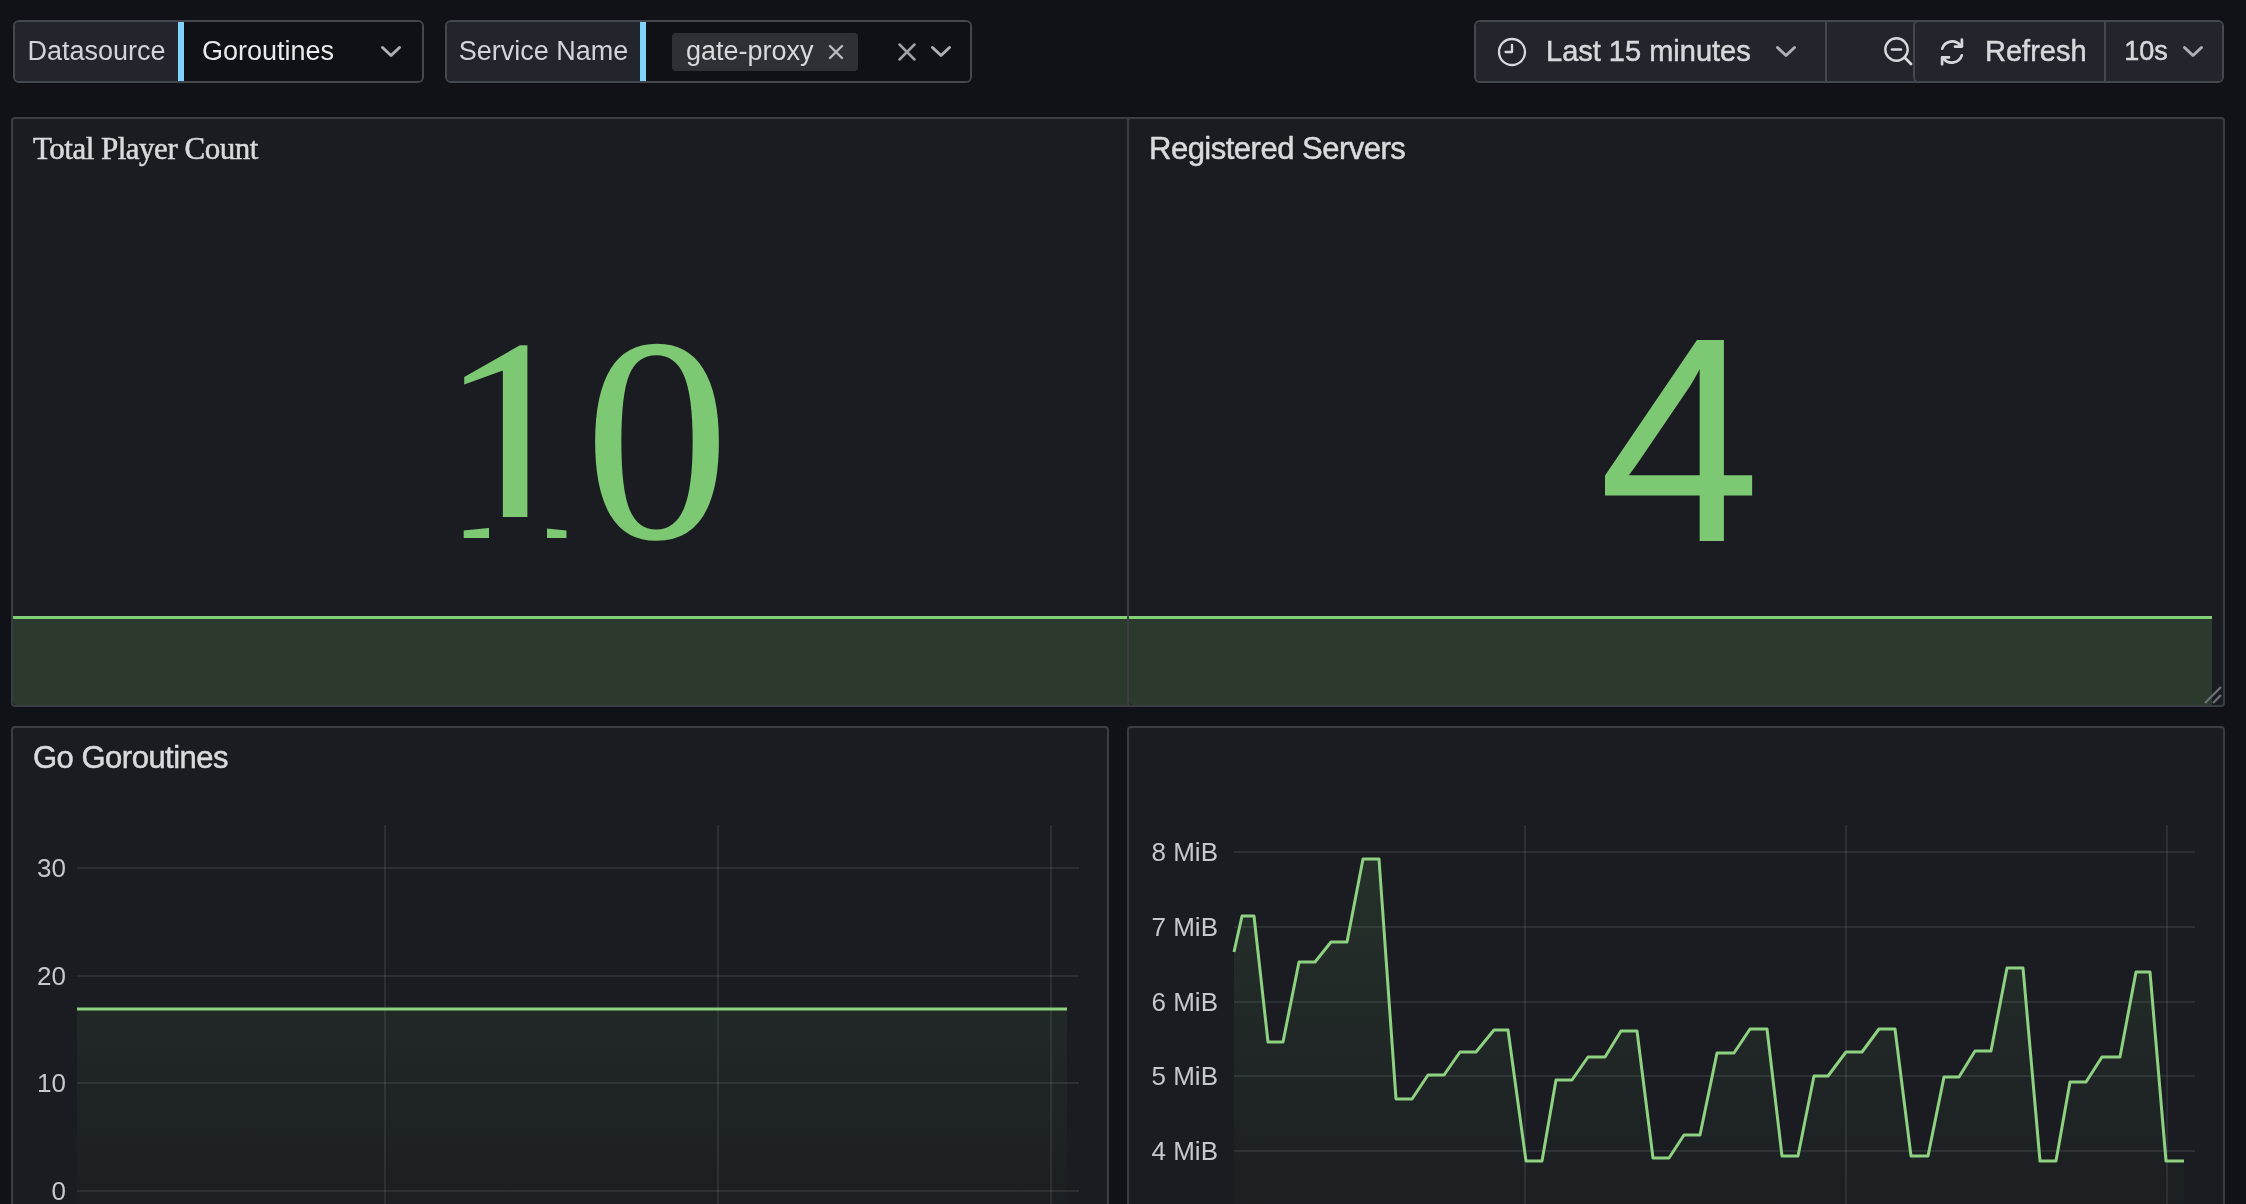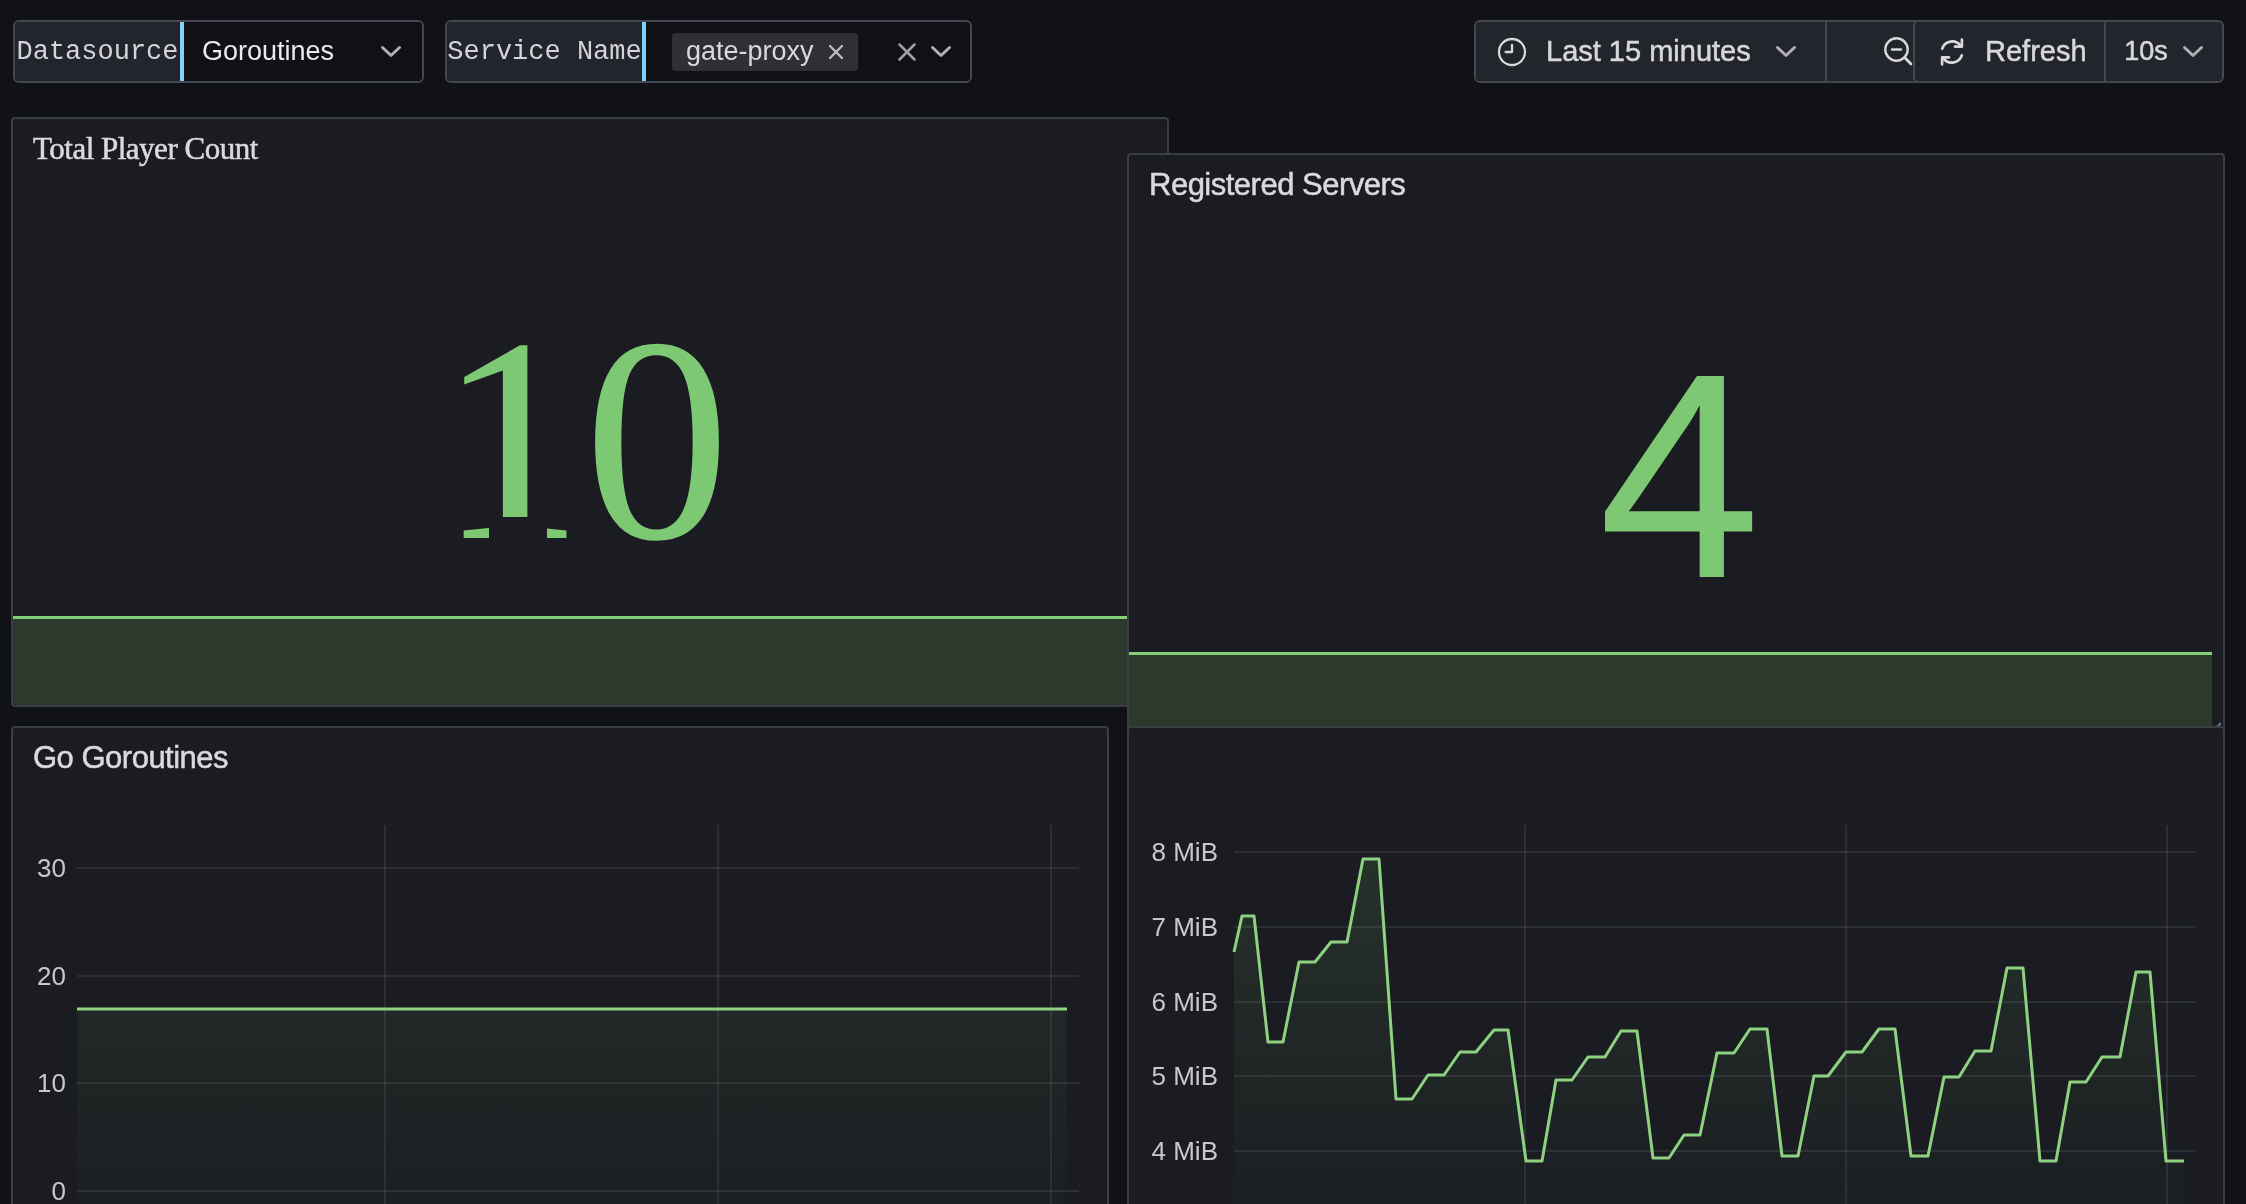--- a/index.html
+++ b/index.html
@@ -2,21 +2,21 @@
 <html><head>
 <meta charset="utf-8">
 <style>
 * { margin:0; padding:0; box-sizing:border-box; }
 html,body { width:2246px; height:1204px; background:#111217; overflow:hidden;
   font-family:"Liberation Sans", sans-serif; }
 body { position:relative; }
 .group { position:absolute; top:20px; height:63px; border:2px solid #44474d;
   border-radius:6px; display:flex; align-items:stretch; overflow:hidden; }
 .glabel { background:#22252b; color:#d3d4da; font-size:27px; display:flex;
-  align-items:center; justify-content:center; border-right:4px solid #7dd3fc;font-family:Liberation Mono, monospace; }
+  align-items:center; justify-content:center; border-right:6px solid #7dd3fc; }
 .gvalue { background:#101116; display:flex; align-items:center; flex:1; }
 .btn { background:#22252b; color:#d7d8dc; display:flex; align-items:center; }
 .divider { width:2px; background:#44474d; align-self:stretch; }
 .panel { position:absolute; background:#1a1c21; border:2px solid #3a3d43;
   border-radius:4px; }
 .ptitle { position:absolute; left:20px; top:12px; font-size:31px; font-weight:400;
   -webkit-text-stroke:0.5px currentColor; color:#d9dade; letter-spacing:-0.5px; }
 .bignum { position:absolute; left:0; right:0; text-align:center;
   font-size:292px; color:#7cc873; line-height:1; }
 .spark { position:absolute; left:0; right:11px; bottom:0; height:89px;
@@ -99,21 +99,21 @@
   <div class="ptitle">Total Player Count</div>
   <div class="bignum" style="top:175px; margin-left:-12px;">10</div>
   <div style="position:absolute; left:391px; top:398px; width:56px; height:33px; background:#1a1c21;"></div>
   <div style="position:absolute; left:476px; top:398px; width:58px; height:33px; background:#1a1c21;"></div>
   <div class="spark"></div>
   <svg width="26" height="26" viewBox="0 0 26 26" style="position:absolute; right:1px; bottom:1px;">
     <path d="M25 9 L9 25 M25 17 L17 25" stroke="#6e7177" stroke-width="2.2"></path>
   </svg>
 </div>
 
-<div class="panel" style="left:1127px; top:117px; width:1098px; height:590px;margin-top:36px;">
+<div class="panel" style="left:1127px; top:117px; width:1098px; height:590px;">
   <div class="ptitle">Registered Servers</div>
   <div class="bignum" style="top:175px; margin-left:7px;">4</div>
   <div class="spark"></div>
   <svg width="26" height="26" viewBox="0 0 26 26" style="position:absolute; right:1px; bottom:1px;">
     <path d="M25 9 L9 25 M25 17 L17 25" stroke="#6e7177" stroke-width="2.2"></path>
   </svg>
 </div>
 
 <div class="panel" style="left:11px; top:726px; width:1098px; height:590px;">
   <div class="ptitle">Go Goroutines</div>

